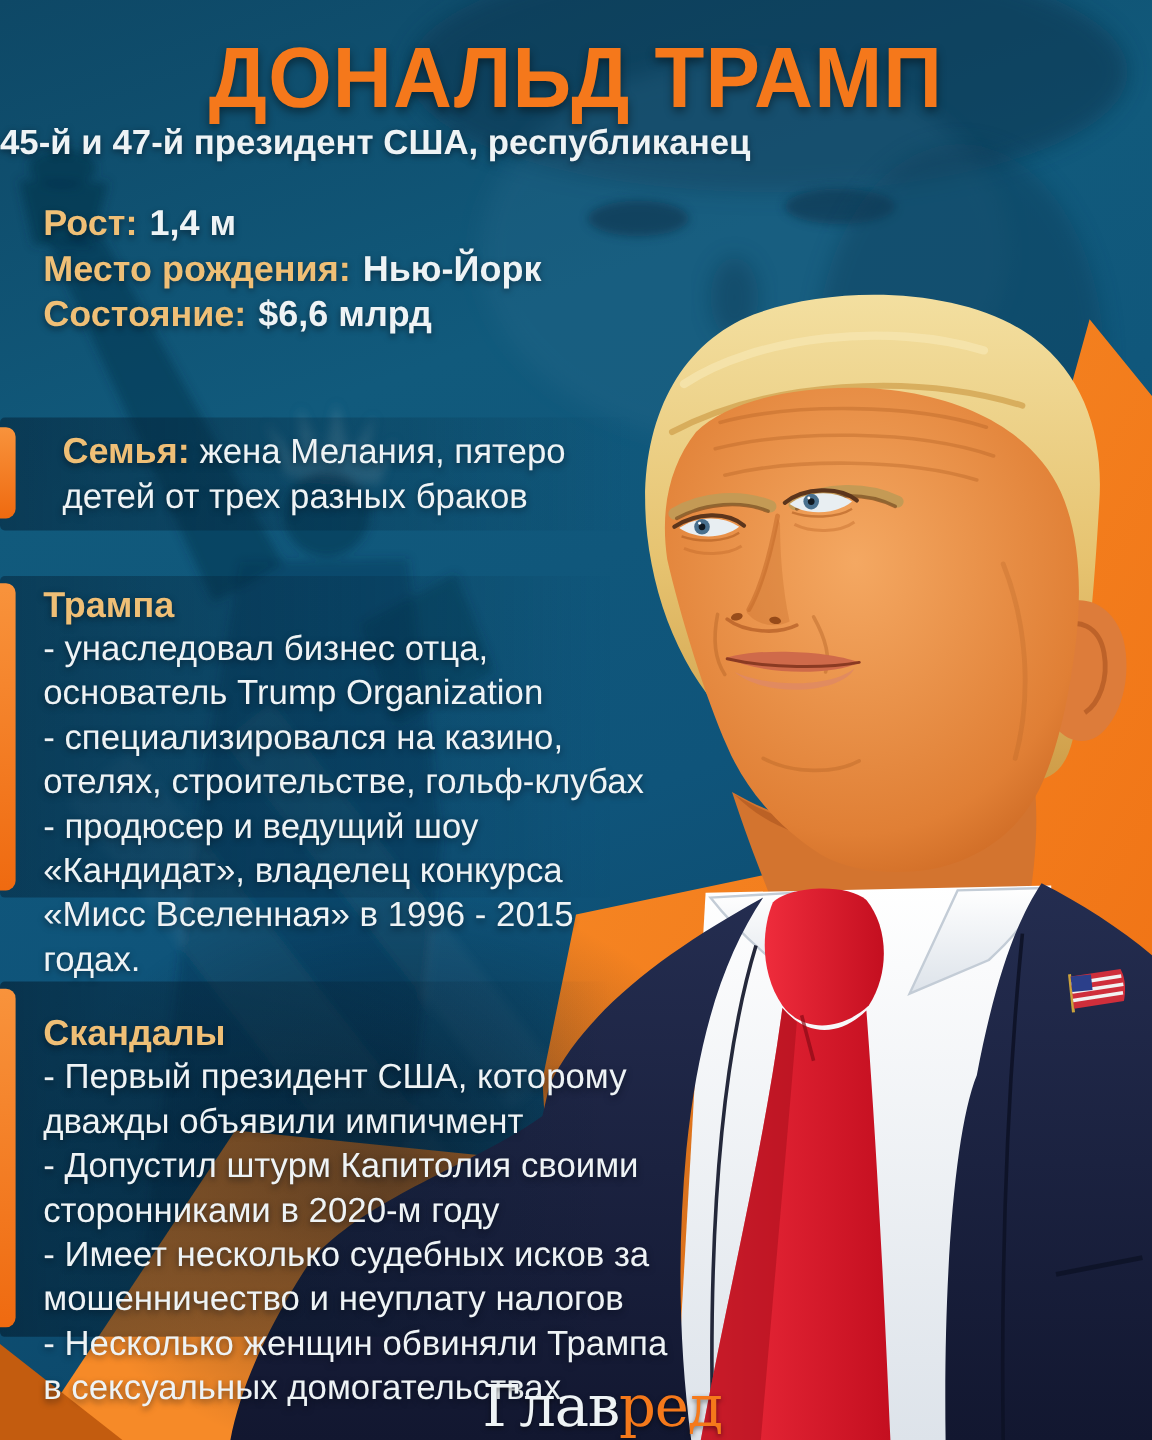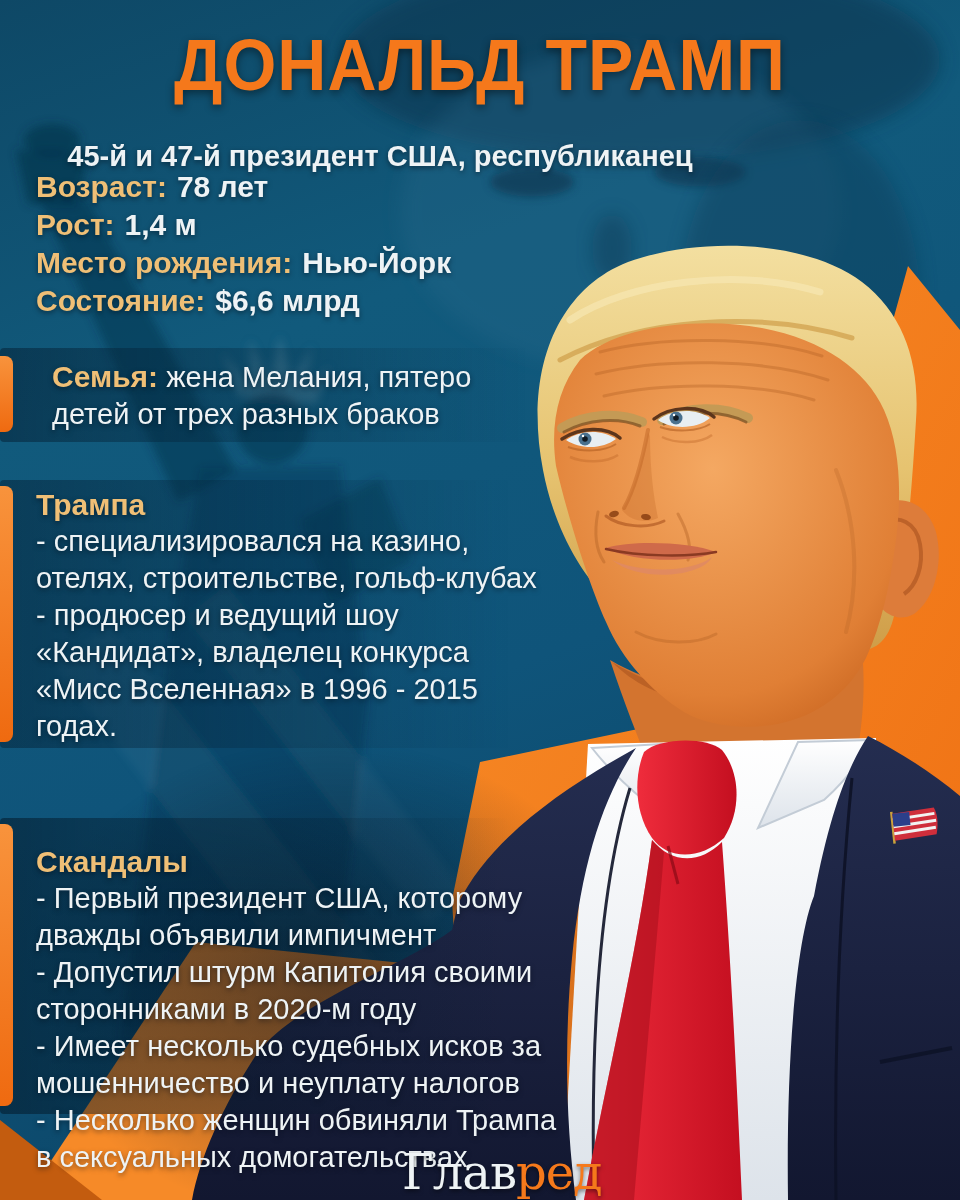--- a/index.html
+++ b/index.html
@@ -3,21 +3,21 @@
 <meta charset="utf-8">
 <style>
   html,body{margin:0;padding:0;background:#222;}
   .canvas{position:relative;width:960px;height:1200px;overflow:hidden;
     font-family:"Liberation Sans",sans-serif;
     background:linear-gradient(160deg,#0e4866 0%,#115a7c 28%,#0f547a 55%,#0a3f5e 100%);}
   .layer{position:absolute;inset:0;width:960px;height:1200px;}
   .txt{position:absolute;color:#eef3f5;text-shadow:0 2px 5px rgba(0,10,20,.5);}
   .title{top:26px;left:0;width:960px;text-align:center;font-size:68px;font-weight:800;
     color:#f5781b;letter-spacing:1px;transform:scaleY(1.05);text-shadow:0 3px 8px rgba(0,0,0,.45);}
-  .subtitle{top:103px;left:0;width:760px;text-align:center;font-size:29px;font-weight:700;margin-top:37px;}
+  .subtitle{top:103px;left:0;width:760px;font-size:29px;font-weight:700;}
   .facts{top:168px;left:36px;font-size:30px;font-weight:700;line-height:38px;}
   .facts .label{color:#efbf76;margin-right:10px;}
   .band{position:absolute;left:0;border-radius:4px;}
   .band-family{top:348px;height:94px;width:620px;
     background:linear-gradient(90deg,rgba(5,34,55,.55),rgba(5,34,55,0) 85%);}
   .band-business{top:480px;height:268px;width:600px;
     background:linear-gradient(90deg,rgba(5,34,55,.5),rgba(5,34,55,0) 85%);}
   .band-scandals{top:818px;height:296px;width:600px;
     background:linear-gradient(90deg,rgba(3,24,40,.55),rgba(3,24,40,0) 85%);}
   .tab{position:absolute;left:0;width:13px;border-radius:0 8px 8px 0;
@@ -212,33 +212,33 @@
   <div class="band band-business"></div>
   <div class="band band-scandals"></div>
   <div class="tab tab-family"></div>
   <div class="tab tab-business"></div>
   <div class="tab tab-scandals"></div>
 
   <div class="txt title">ДОНАЛЬД ТРАМП</div>
   <div class="txt subtitle">45-й и 47-й президент США, республиканец</div>
 
   <div class="txt facts">
-    <div><span class="label">Возраст:</span><span>78 лет</span></div>
     <div><span class="label">Рост:</span><span>1,4 м</span></div>
     <div><span class="label">Место рождения:</span><span>Нью-Йорк</span></div>
     <div><span class="label">Состояние:</span><span>$6,6 млрд</span></div>
   </div>
 
   <div class="txt section sec-family">
     <span class="hdr">Семья:</span>
     <span>жена Мелания, пятеро детей от трех разных браков</span>
   </div>
 
   <div class="txt section sec-business">
     <div class="hdr">Трампа</div>
+    <div>- унаследовал бизнес отца, основатель Trump Organization</div>
     <div>- специализировался на казино, отелях, строительстве, гольф-клубах</div>
     <div>- продюсер и ведущий шоу «Кандидат», владелец конкурса «Мисс Вселенная» в 1996 - 2015 годах.</div>
   </div>
 
   <div class="txt section sec-scandals">
     <div class="hdr">Скандалы</div>
     <div>- Первый президент США, которому дважды объявили импичмент</div>
     <div>- Допустил штурм Капитолия своими сторонниками в 2020-м году</div>
     <div>- Имеет несколько судебных исков за мошенничество и неуплату налогов</div>
     <div>- Несколько женщин обвиняли Трампа в сексуальных домогательствах</div>

